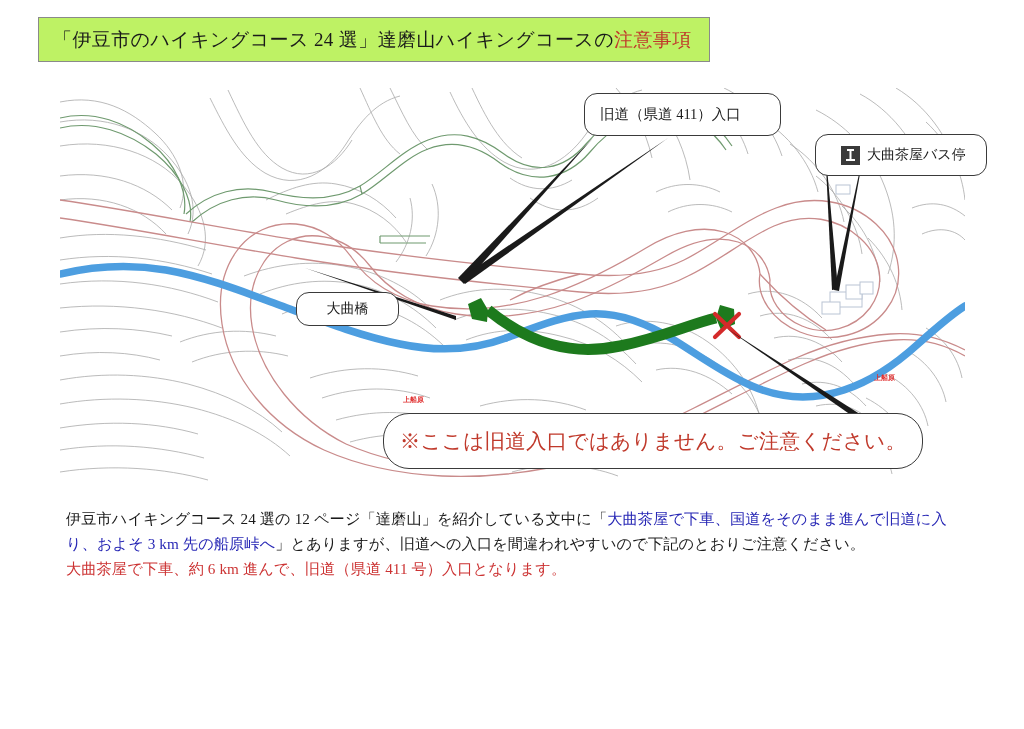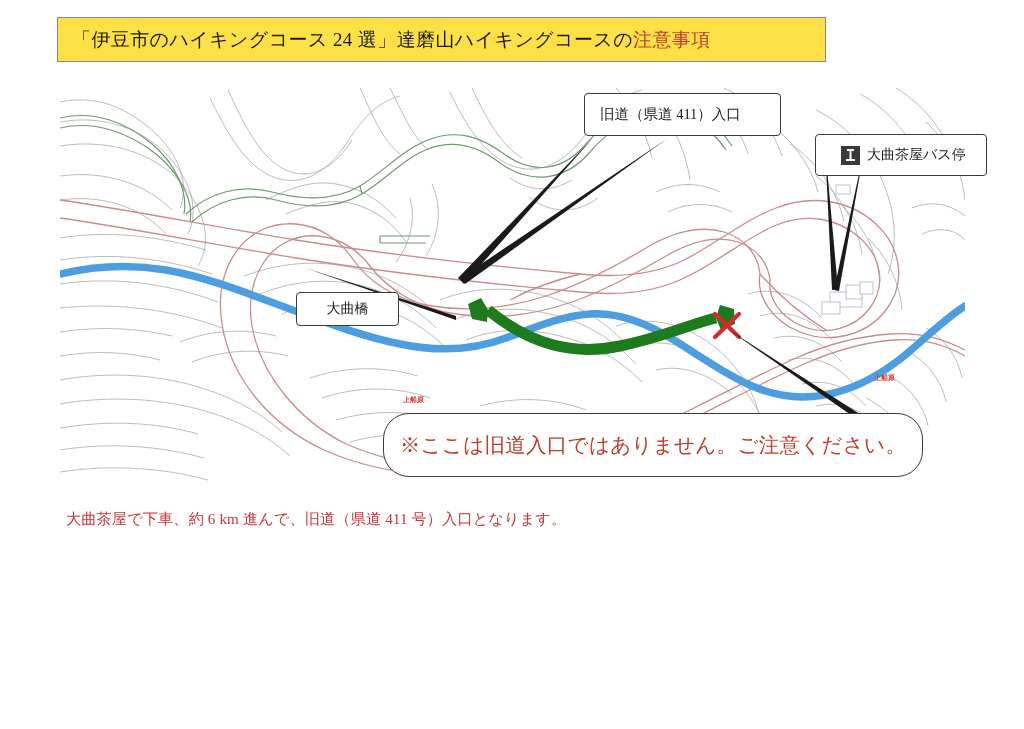--- a/index.html
+++ b/index.html
@@ -15,29 +15,28 @@
     overflow: hidden;
     font-family: "Liberation Serif", "DejaVu Serif", serif;
     color: #1a1a1a;
   }
 
   
   #title-box {
     position: absolute;
     left: 38px;
     top: 17px;
-    width: 769px;
+    width: 672px;
     height: 45px;
     border: 1px solid #8a8a8a;
-    background: #fde047;
+    background: #bef264;
     box-sizing: border-box;
     display: flex;
     align-items: center;
     padding-left: 14px;
-    margin-left: 19px;
   }
   #title-text {
     font-size: 19px;
     letter-spacing: 0.4px;
     white-space: nowrap;
   }
   #title-text .accent { color: #c0392b; }
 
   
   #map-area {
@@ -47,21 +46,21 @@
     width: 905px;
     height: 400px;
   }
   #map-svg { display: block; width: 905px; height: 400px; }
 
   
   .callout {
     position: absolute;
     background: #ffffff;
     border: 1.6px solid #3a3a3a;
-    border-radius: 4px;
+    border-radius: 13px;
     box-sizing: border-box;
     display: flex;
     align-items: center;
     white-space: nowrap;
     z-index: 6;
   }
   #callout-old-road {
     left: 584px; top: 93px;
     width: 197px; height: 43px;
     padding-left: 15px;
@@ -76,21 +75,21 @@
   }
   #callout-bridge {
     left: 296px; top: 256px;
     width: 103px; height: 34px;
     justify-content: center;
     font-size: 14px;
     margin-top: 36px;
   }
   #callout-warning {
     left: 383px; top: 413px;
-    width: 540px; height: 64px;
+    width: 540px; height: 56px;
     border-radius: 26px;
     justify-content: center;
     font-size: 20.5px;
     color: #c0392b;
     letter-spacing: 0.3px;
   }
 
   
   .bus-stop-icon {
     width: 19px; height: 19px;
@@ -295,14 +294,15 @@
 
 <div class="callout" id="callout-bridge">
   <span>大曲橋</span>
 </div>
 
 <div class="callout" id="callout-warning">
   <span>※ここは旧道入口ではありません。ご注意ください。</span>
 </div>
 
 <div id="body-text">
+  <p><span>伊豆市ハイキングコース 24 選の 12 ページ「達磨山」を紹介している文中に「</span><span class="blue">大曲茶屋で下車、国道をそのまま進んで旧道に入り、</span><span class="blue">およそ 3 km 先の船原峠へ</span><span>」とありますが、旧道への入口を間違われやすいので下記のとおりご注意ください。</span></p>
   <p class="red">大曲茶屋で下車、約 6 km 進んで、旧道（県道 411 号）入口となります。</p>
 </div>
 
 </body></html>

